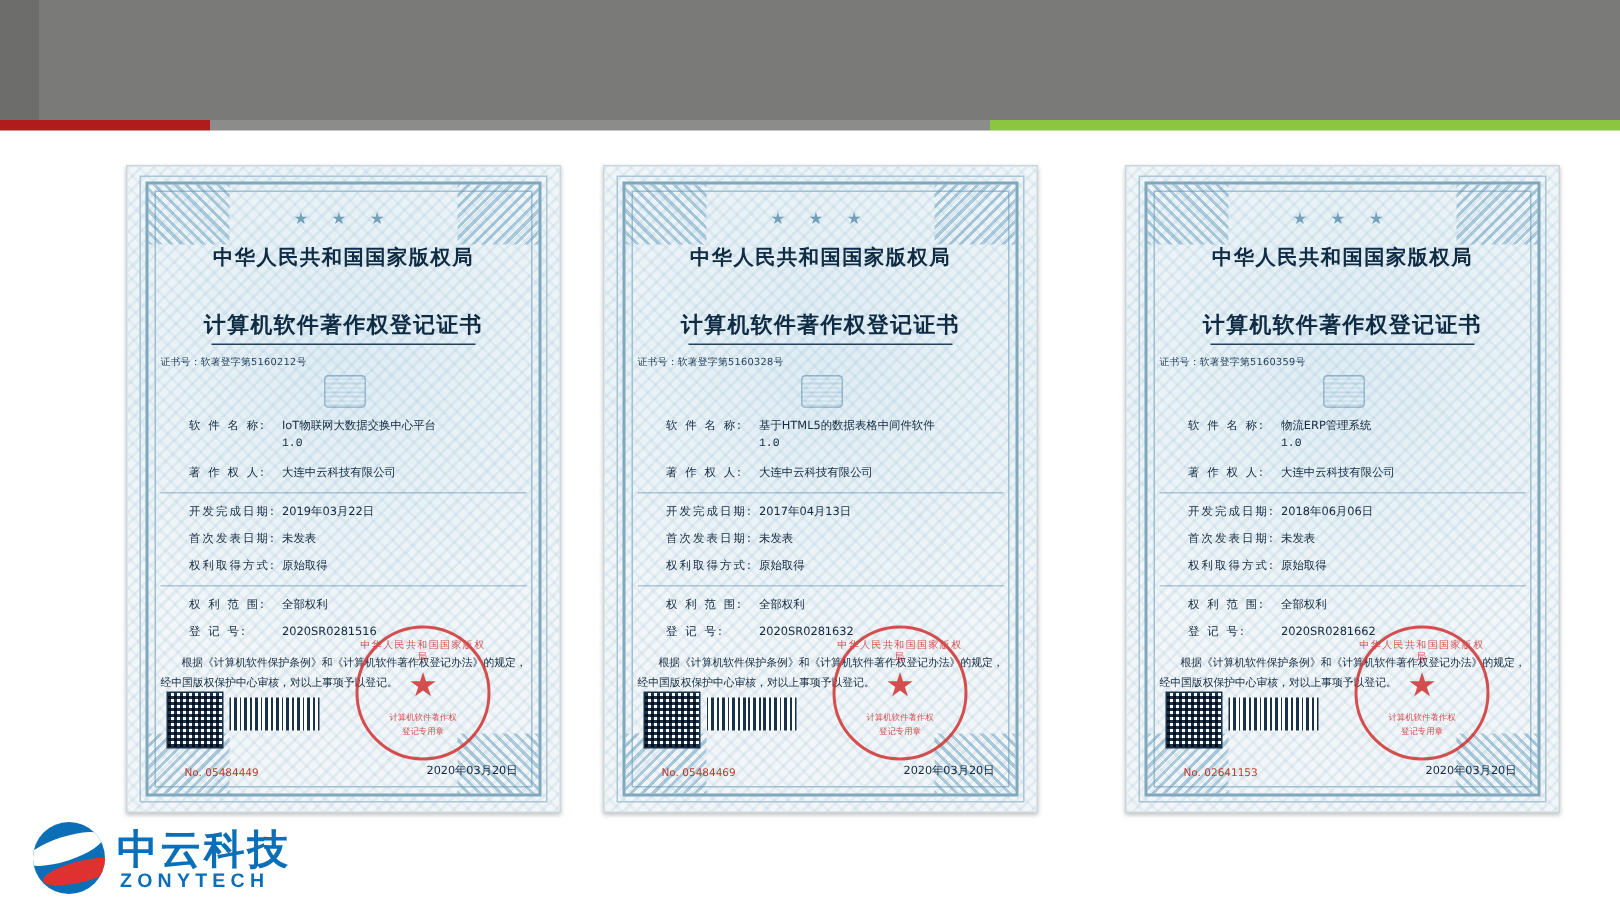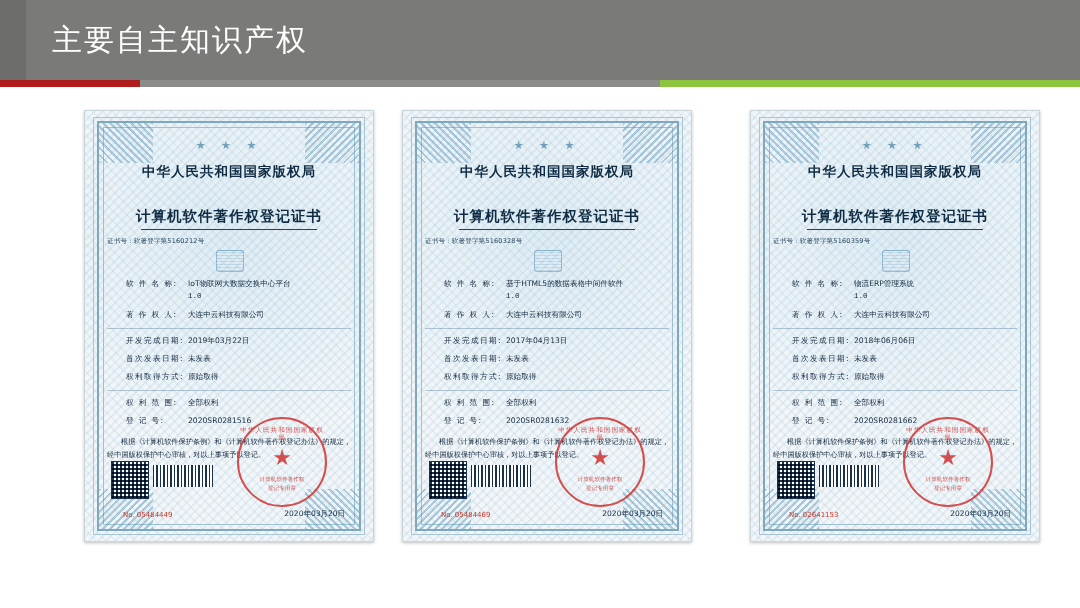--- a/index.html
+++ b/index.html
@@ -331,21 +331,20 @@
     letter-spacing: 3.5px;
   }
 </style>
 </head>
 <body>
 
 <div class="slide">
 
   <div class="header-bar">
     <div class="header-left-block"></div>
-    <div class="header-title">主要自主知识产权</div>
   </div>
 
   <div class="accent-strip">
     <div class="accent-red"></div>
     <div class="accent-gray"></div>
     <div class="accent-green"></div>
   </div>
 
   <div class="certs">
 
@@ -533,14 +532,19 @@
             <div class="line2">登记专用章</div>
           </div>
           <div class="cert-no">No. 02641153</div>
           <div class="cert-date">2020年03月20日</div>
         </div>
       </div>
     </div>
 
   </div>
 
+  <div class="logo">
+    <div class="logo-mark"></div>
+    <div class="logo-cn">中云科技</div>
+    <div class="logo-en">ZONYTECH</div>
+  </div>
 
 </div>
 
 </body></html>

